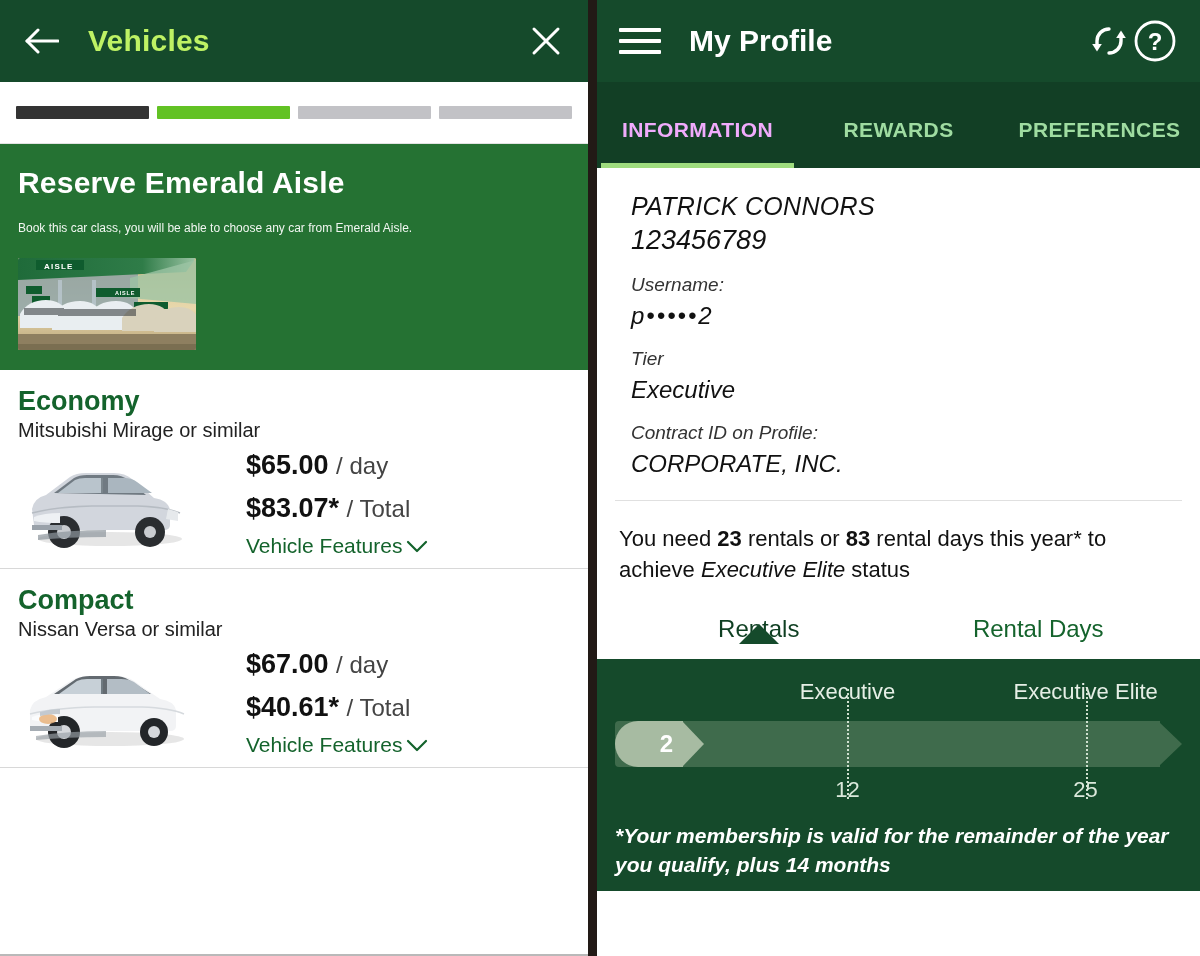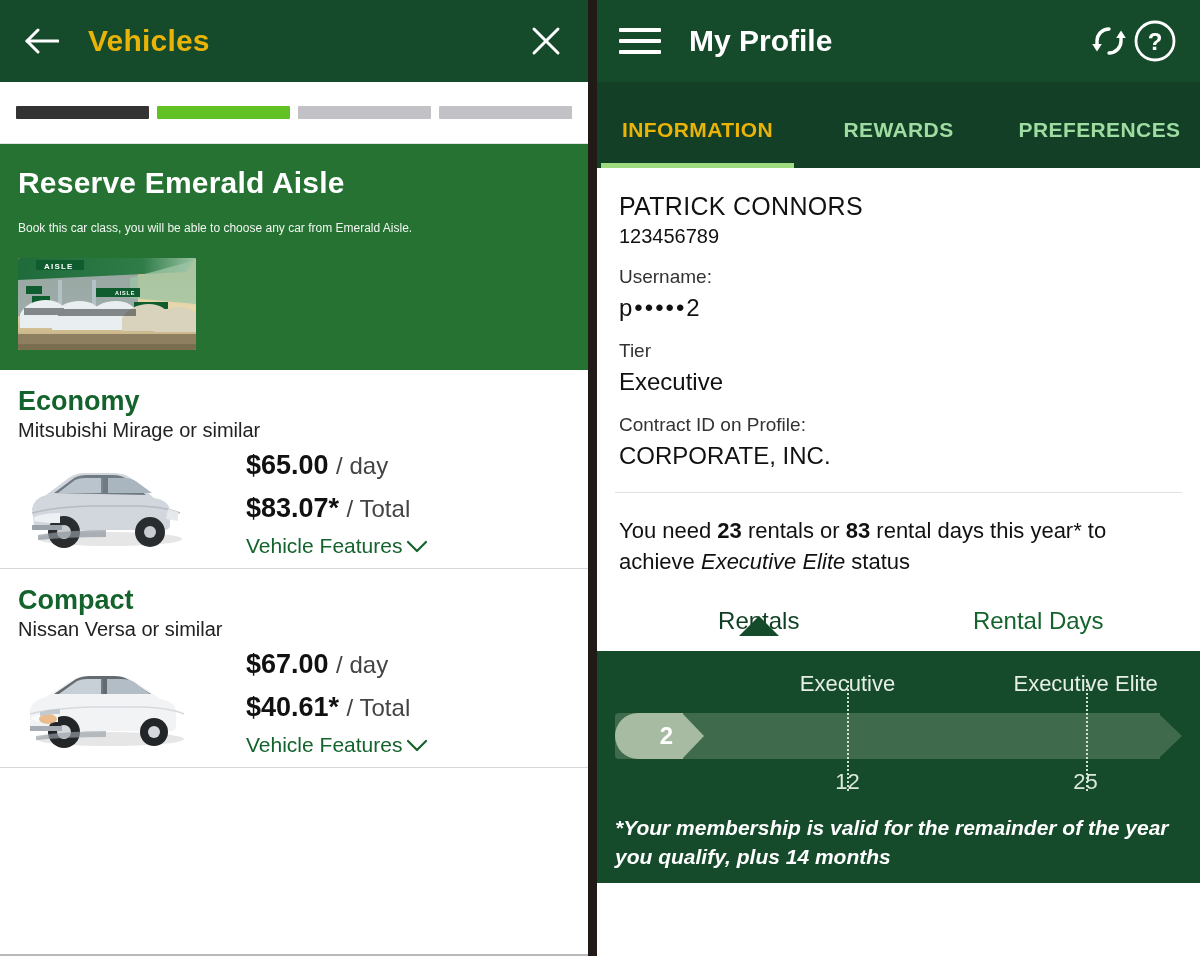--- a/index.html
+++ b/index.html
@@ -17,21 +17,21 @@
     position:relative;overflow:hidden;
     display:flex;flex-direction:column;
   }
   .left-header{
     height:82px;background:#154a2b;flex:0 0 82px;
     display:flex;align-items:center;padding:0 20px;box-sizing:border-box;
   }
   .back-arrow{width:44px;height:44px;display:flex;align-items:center;justify-content:center;flex:0 0 44px;}
   .back-arrow svg{display:block;}
   .left-title{
-    color:#eab308;font-size:30px;font-weight:bold;margin-left:24px;
+    color:#bef264;font-size:30px;font-weight:bold;margin-left:24px;
     letter-spacing:.2px;flex:1;
   }
   .close-x{width:44px;height:44px;display:flex;align-items:center;justify-content:center;flex:0 0 44px;}
 
   .step-bar{
     height:62px;background:#fff;display:flex;align-items:center;
     padding:0 16px;box-sizing:border-box;gap:8px;
     border-bottom:1px solid #e3e3e3;
   }
   .step-seg{height:13px;flex:1;border-radius:1px;}
@@ -95,29 +95,29 @@
   .hicon{width:46px;height:46px;flex:0 0 46px;display:flex;align-items:center;justify-content:center;}
 
   .tabs{
     height:86px;flex:0 0 86px;background:#123f25;display:flex;align-items:flex-end;
     position:relative;
   }
   .tab{
     flex:1;text-align:center;font-size:21px;font-weight:bold;letter-spacing:.4px;
     padding-bottom:26px;position:relative;color:#9fdca1;
   }
-  .tab.active{color:#eab308;}
+  .tab.active{color:#f0abfc;}
   .tab.active:after{
     content:"";position:absolute;left:4px;right:4px;bottom:0;height:5px;background:#9fdc7f;
   }
 
   .info-body{background:#fff;flex:1;display:flex;flex-direction:column;overflow:hidden;}
-  .info-block{padding:24px 22px 16px 22px;box-sizing:border-box;}
+  .info-block{padding:24px 22px 16px 34px;box-sizing:border-box;font-style:italic;}
   .p-name{font-size:25px;color:#111;margin:0 0 4px 0;letter-spacing:.3px;}
-  .p-num{font-size:20px;color:#111;margin:0 0 18px 0;}
+  .p-num{font-size:27px;color:#111;margin:0 0 18px 0;}
   .f-label{font-size:19px;color:#333;margin:0 0 6px 0;}
   .f-value{font-size:24px;color:#111;margin:0 0 18px 0;}
   .f-value.last{margin-bottom:6px;}
   .mask-dots{letter-spacing:2px;}
   .hr{height:1px;background:#e0e0e0;margin:0 18px;}
 
   .status-block{padding:22px 22px 0 22px;box-sizing:border-box;}
   .status-text{font-size:22px;line-height:31px;color:#111;margin:0;}
   .status-text b{font-weight:bold;}
   .status-text i{font-style:italic;}

